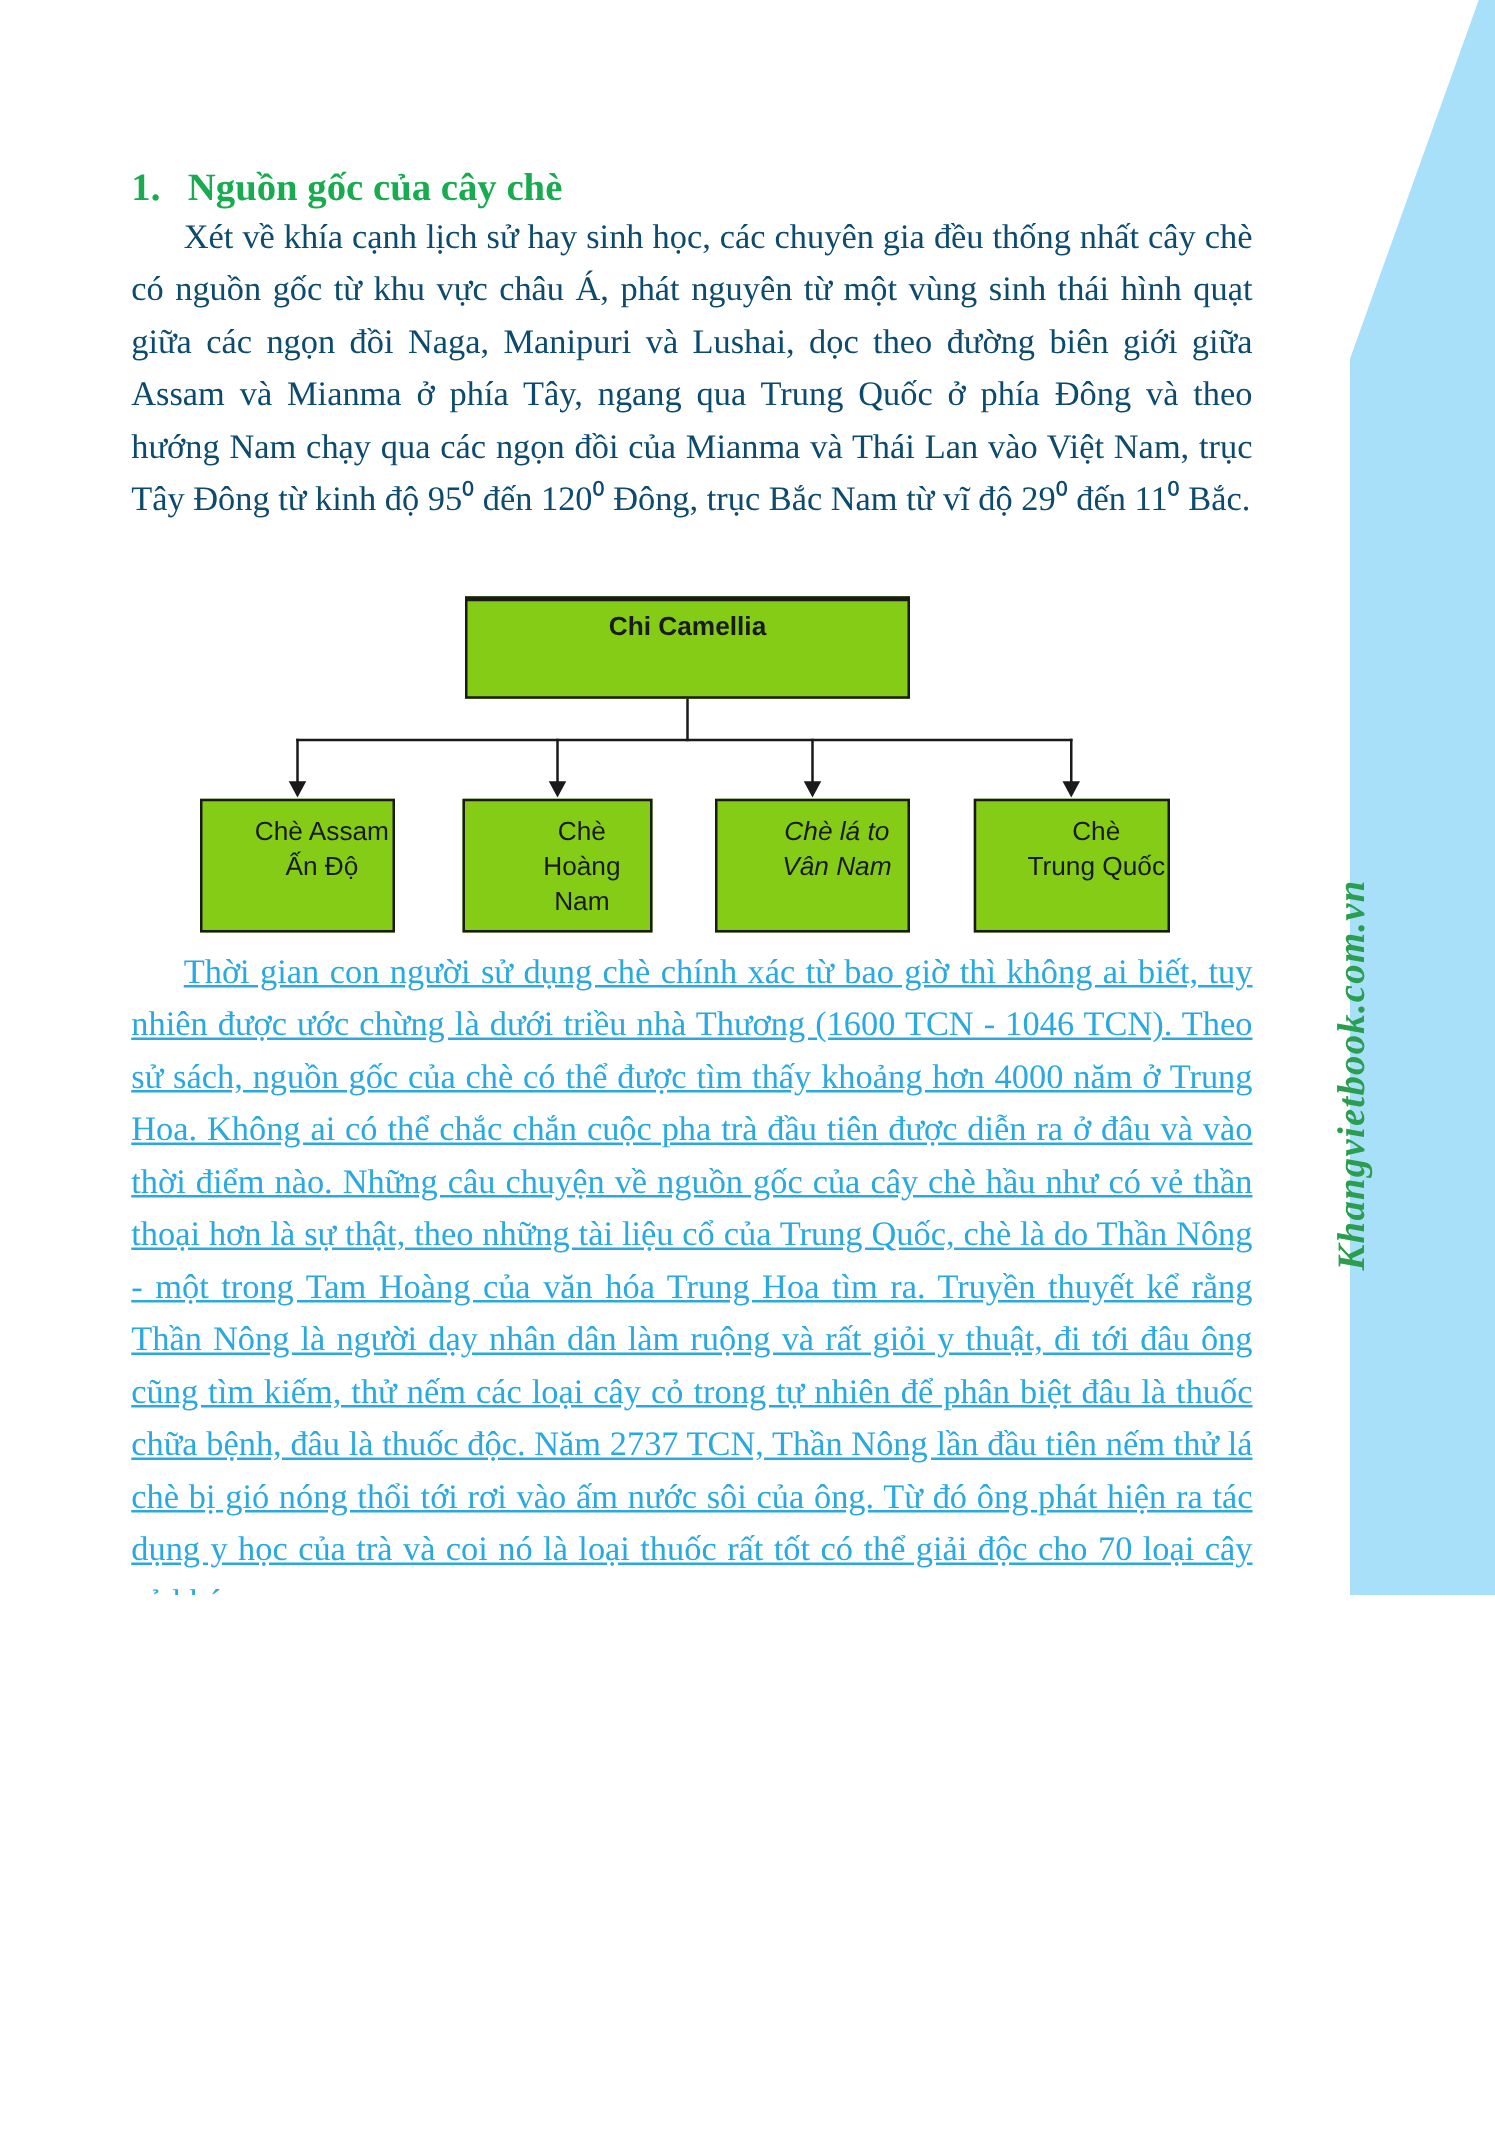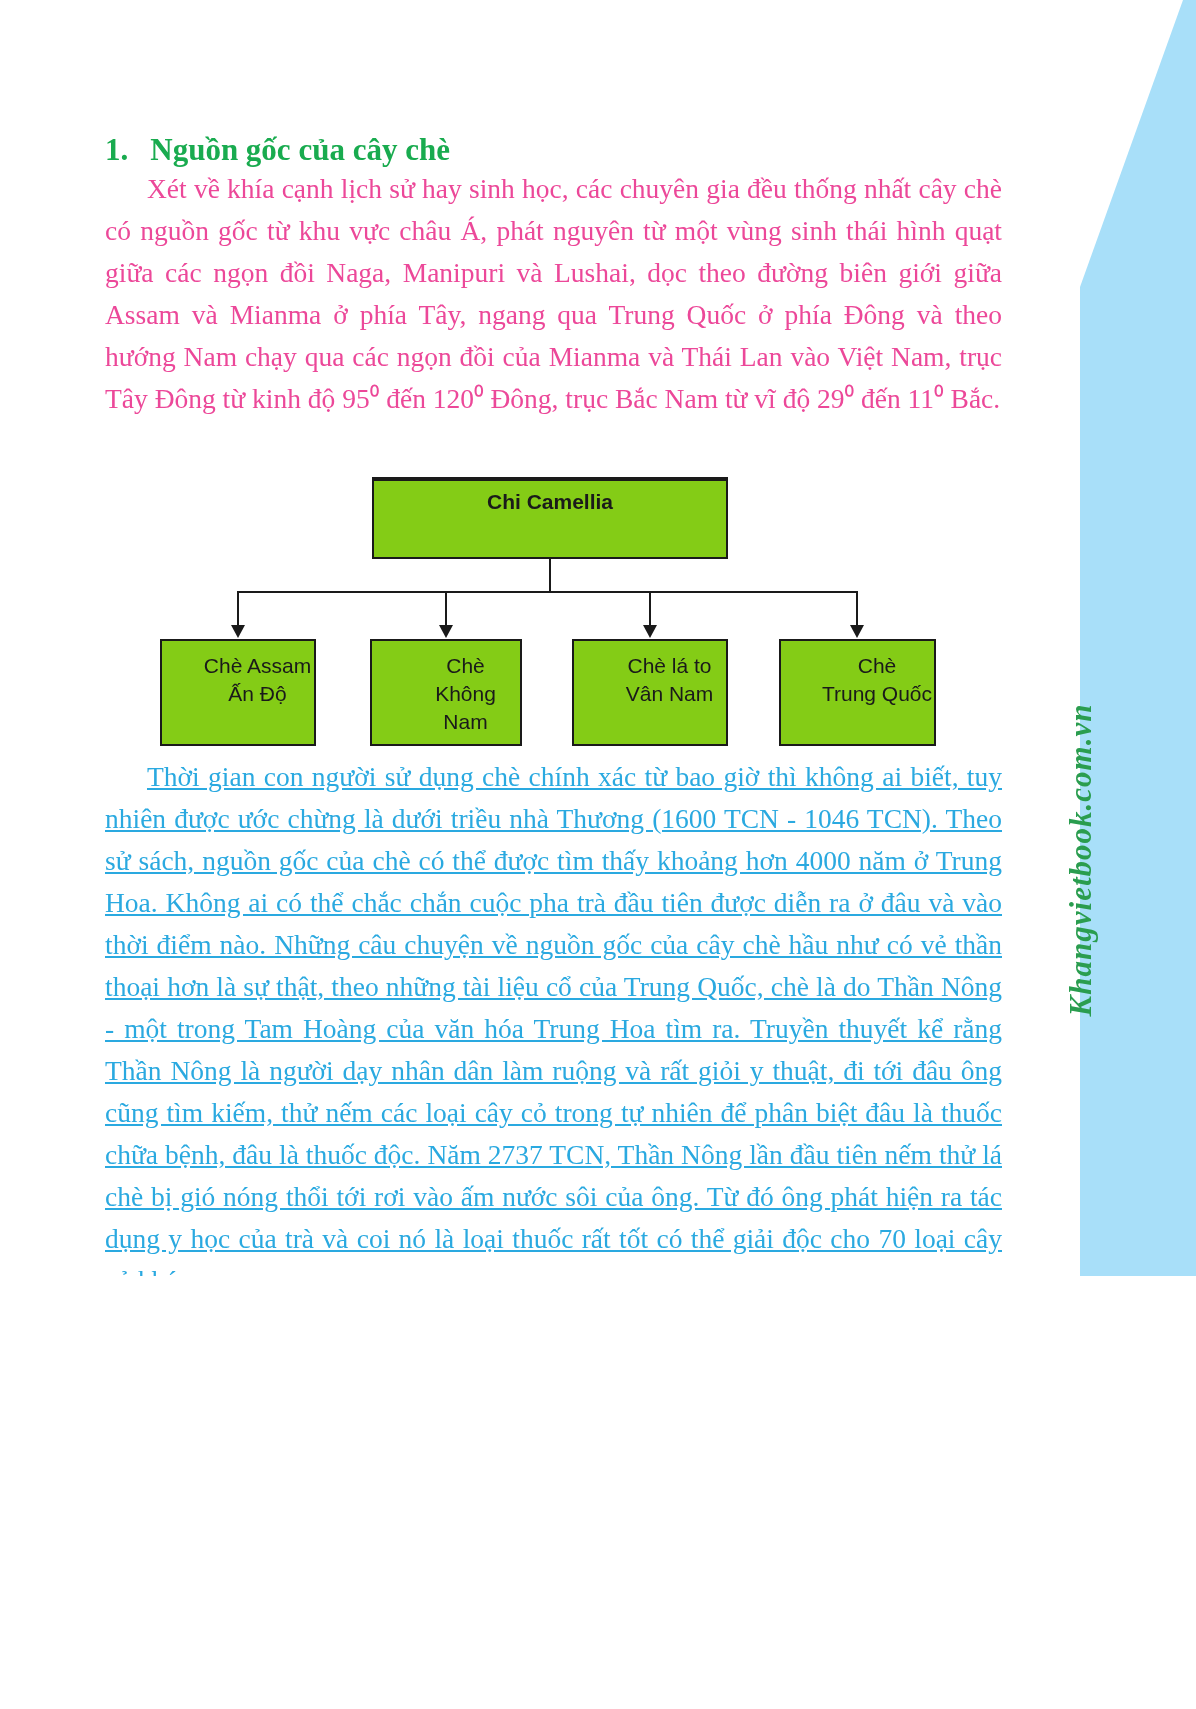--- a/index.html
+++ b/index.html
@@ -27,41 +27,41 @@
     font-family:"Liberation Serif", serif;
   }
   .heading .h-num{margin-right:22px;}
   
   .para{
     position:absolute;left:105px;width:897px;
     margin:0;text-align:justify;text-indent:42px;
     font-size:27.5px;line-height:42px;
     font-family:"Liberation Serif", serif;
   }
-  .para-1{top:168px;color:#ec4899;}
+  .para-1{top:168px;color:#0c4a6e;}
   .para-2{top:756px;color:#2AA9E0;text-decoration:underline;}
   
   .dg-box{
     position:absolute;box-sizing:border-box;
     border:2px solid #1a1a1a;background:#84cc16;
     font-family:"Liberation Sans", sans-serif;color:#1a1a1a;
     text-align:center;
   }
   .dg-root{
     left:372px;top:477px;width:356px;height:82px;
     border-top-width:4px;
     font-weight:bold;font-size:21px;padding-top:9px;
   }
   .dg-child{
     top:639px;height:107px;
     font-size:21px;line-height:28px;padding-top:11px;padding-left:39px;
   }
   .dg-child.c1{left:160px;width:156px;}
   .dg-child.c2{left:370px;width:152px;}
-  .dg-child.c3{left:572px;width:156px;}
+  .dg-child.c3{left:572px;width:156px;font-style:italic;}
   .dg-child.c4{left:779px;width:157px;}
   .dg-line{position:absolute;background:#1a1a1a;}
   .dg-vline{left:549px;top:559px;width:2px;height:34px;}
   .dg-hline{left:237px;top:591px;width:621px;height:2px;}
   .dg-stub{width:2px;top:591px;height:36px;}
   .dg-arrow{
     position:absolute;width:0;height:0;top:625px;
     border-left:7px solid transparent;border-right:7px solid transparent;
     border-top:13px solid #1a1a1a;
   }
@@ -111,21 +111,21 @@
   <div class="dg-arrow" style="left:439px;"></div>
   <div class="dg-arrow" style="left:643px;"></div>
   <div class="dg-arrow" style="left:850px;"></div>
 
   <div class="dg-box dg-child c1">
     <div>Chè Assam</div>
     <div>Ấn Độ</div>
   </div>
   <div class="dg-box dg-child c2">
     <div>Chè</div>
-    <div>Không Nam</div>
+    <div>Hoàng Nam</div>
   </div>
   <div class="dg-box dg-child c3">
     <div>Chè lá to</div>
     <div>Vân Nam</div>
   </div>
   <div class="dg-box dg-child c4">
     <div>Chè</div>
     <div>Trung Quốc</div>
   </div>
 

